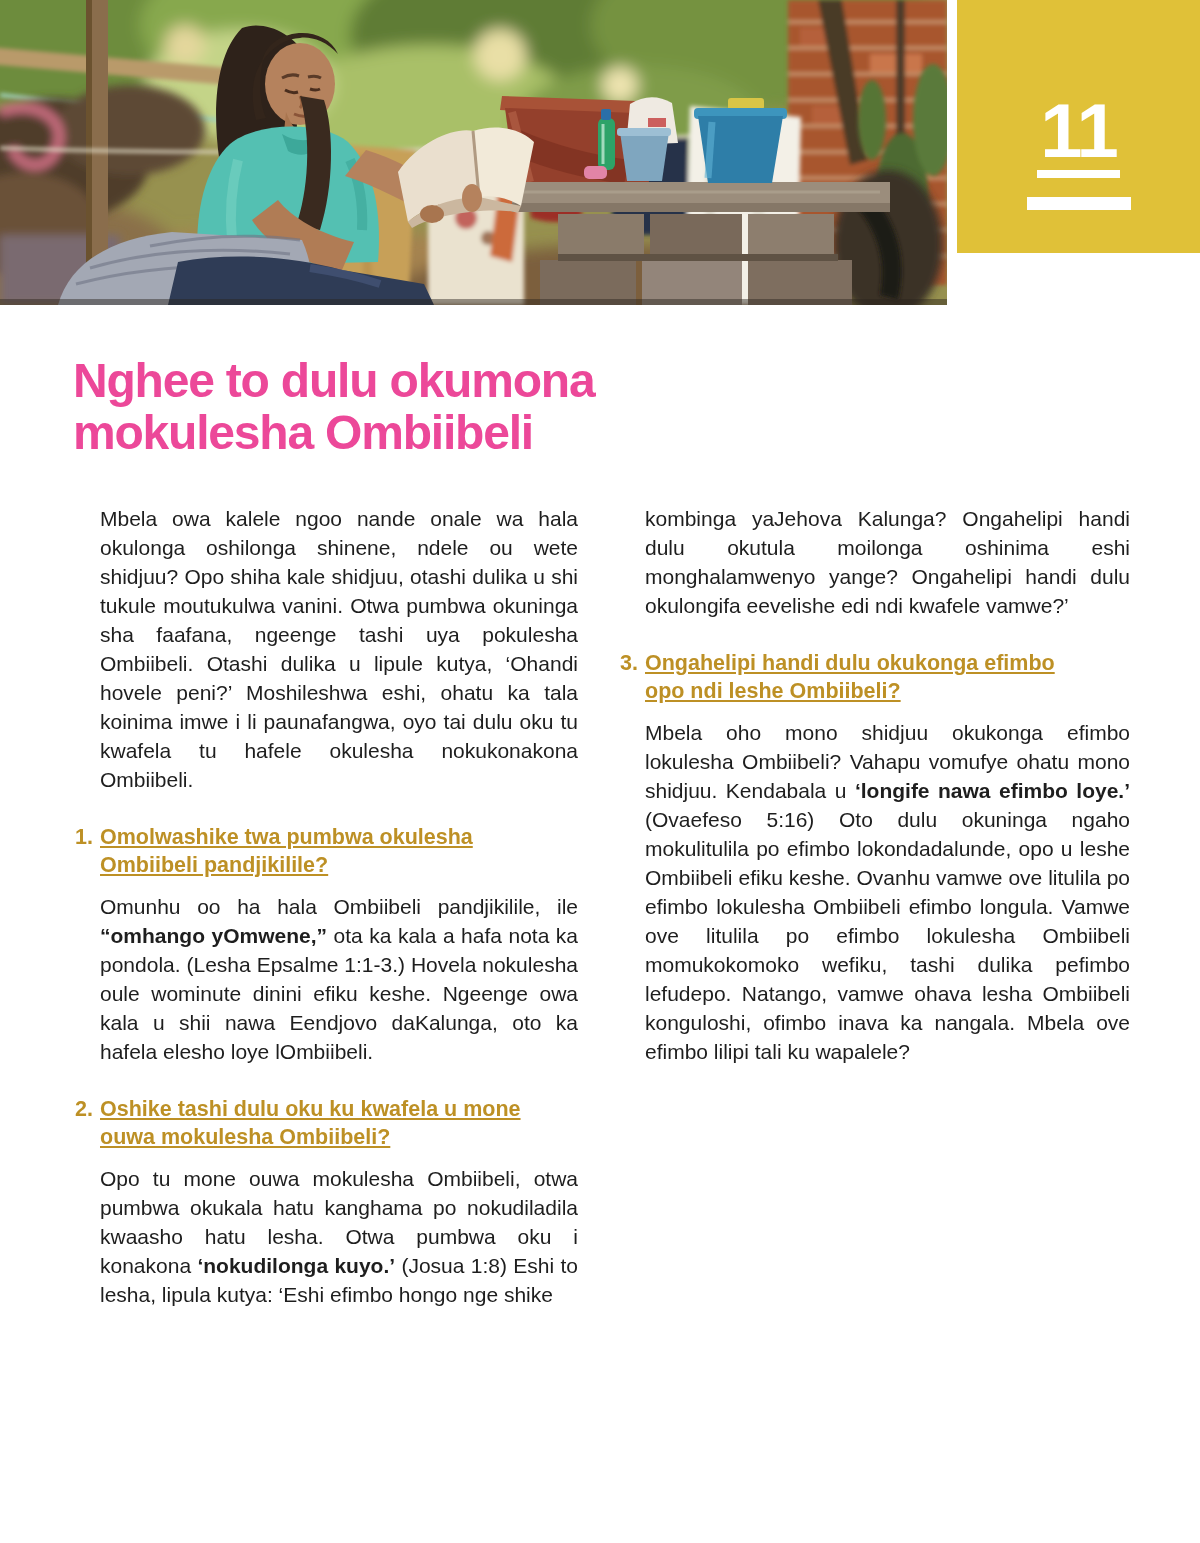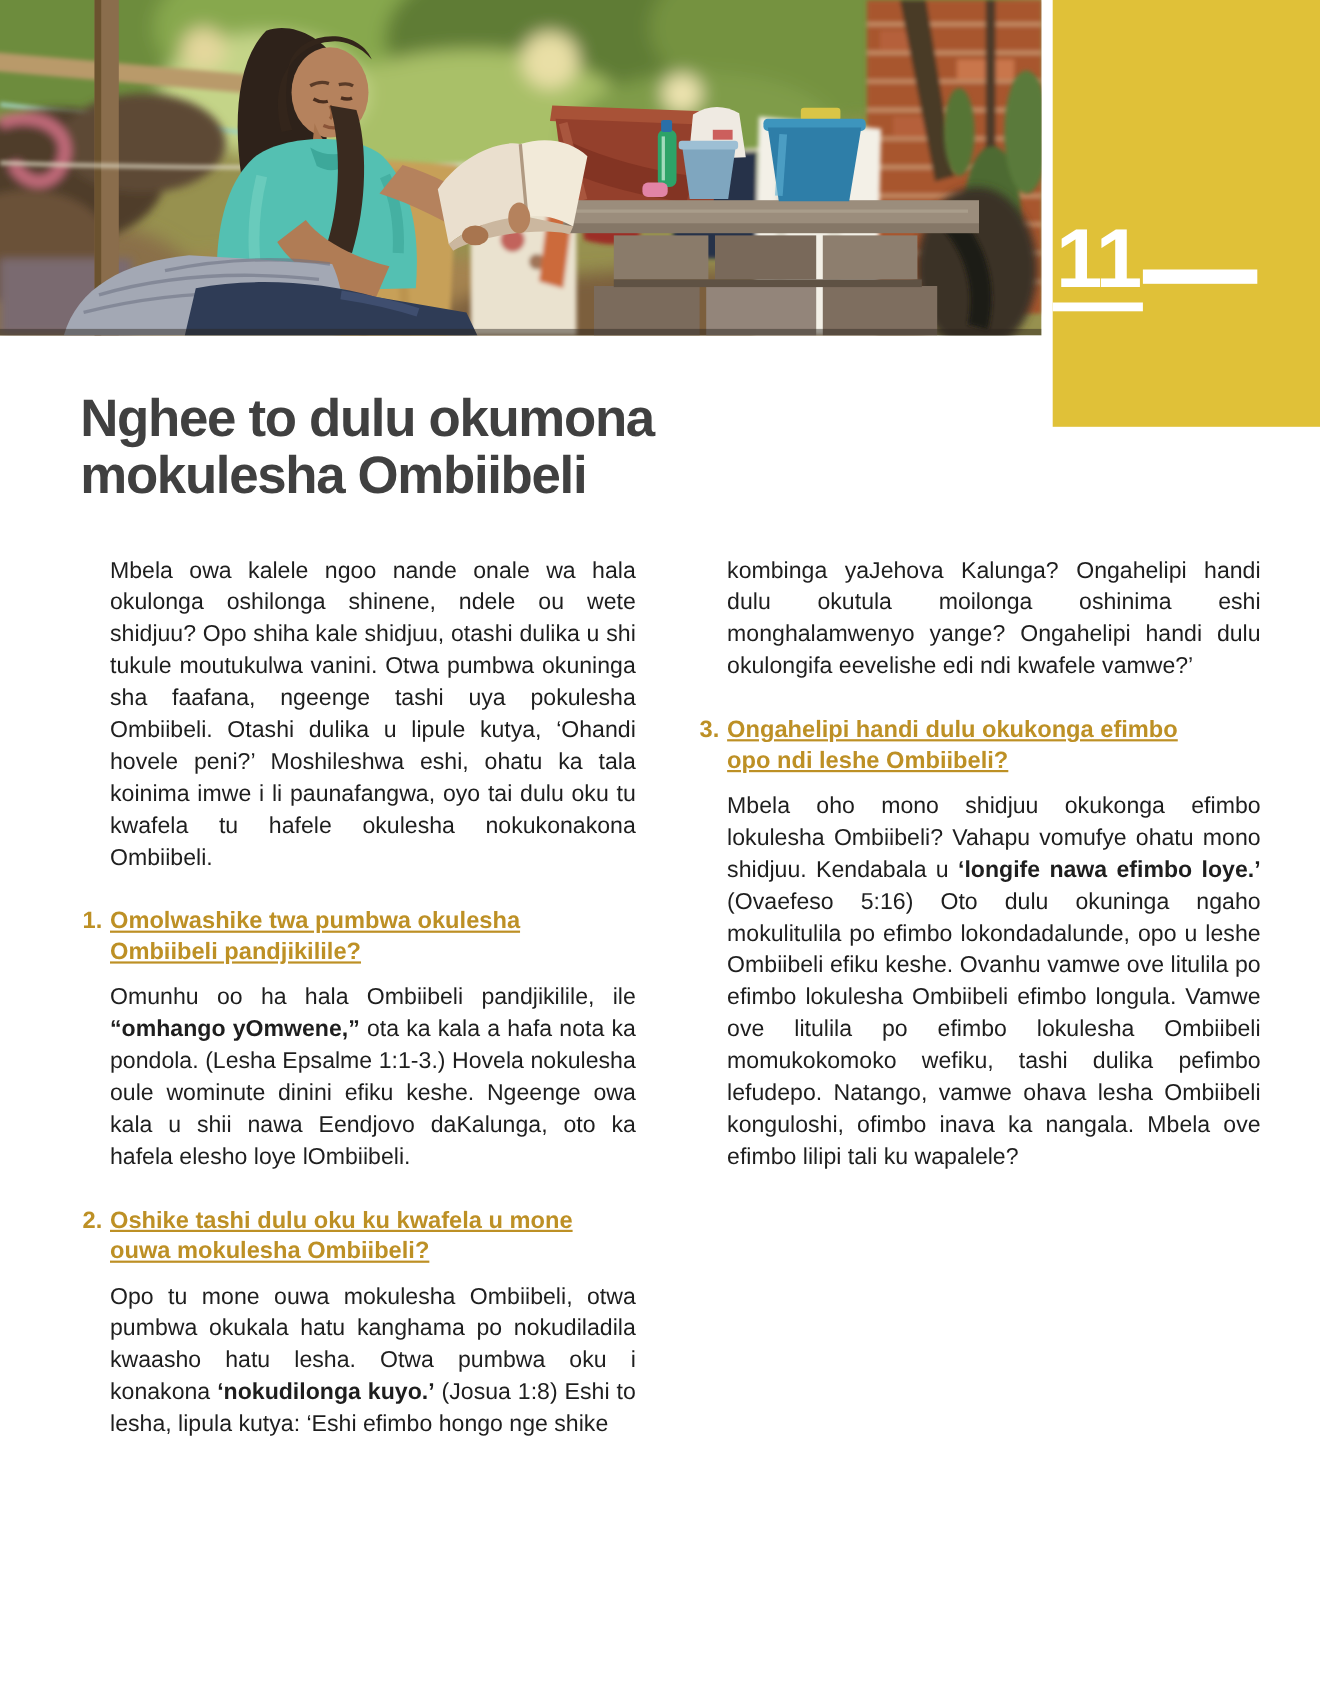--- a/index.html
+++ b/index.html
@@ -17,49 +17,49 @@
     font-family:"Liberation Sans","DejaVu Sans",sans-serif;
     color:var(--text-color);
     overflow:hidden;
   }
   
   .hero{display:flex;width:1200px;height:305px;}
   .hero-photo{width:947px;height:305px;overflow:hidden;flex:0 0 auto;}
   .hero-photo svg{display:block;}
   .hero-gap{width:10px;flex:0 0 auto;background:#ffffff;}
   .lesson-badge{
-    flex:1 1 auto;height:388px;
+    flex:1 1 auto;height:253px;
     background:var(--accent-gold);
-    display:flex;flex-direction:row;align-items:center;justify-content:flex-start;
+    display:flex;flex-direction:column;align-items:center;justify-content:flex-start;
     padding-top:96px;
   }
   .lesson-number{
     font-size:76px;line-height:70px;font-weight:700;
     color:var(--badge-text);
     letter-spacing:-2px;
     border-bottom:8px solid var(--badge-text);
     padding:0 3px 4px 3px;
   }
   .lesson-underline{
     width:104px;height:13px;background:var(--badge-text);
     margin-top:19px;
   }
   
   h1.page-title{
     margin:50px 72px 0 73px;
     font-size:48px;line-height:52px;
     font-weight:700;letter-spacing:-1.2px;
-    color:#404040;
+    color:#ec4899;
   }
   h1.page-title span{display:block;}
   
   .columns{
     display:flex;
     margin:45px 70px 0 75px;
-    gap:58px;
+    gap:42px;
   }
   .col{flex:0 0 auto;}
   .col-left{width:503px;}
   .col-right{width:510px;}
   .col p{
     margin:0 0 0 25px;
     font-size:21px;line-height:29px;
     text-align:justify;
     color:var(--text-color);
   }

